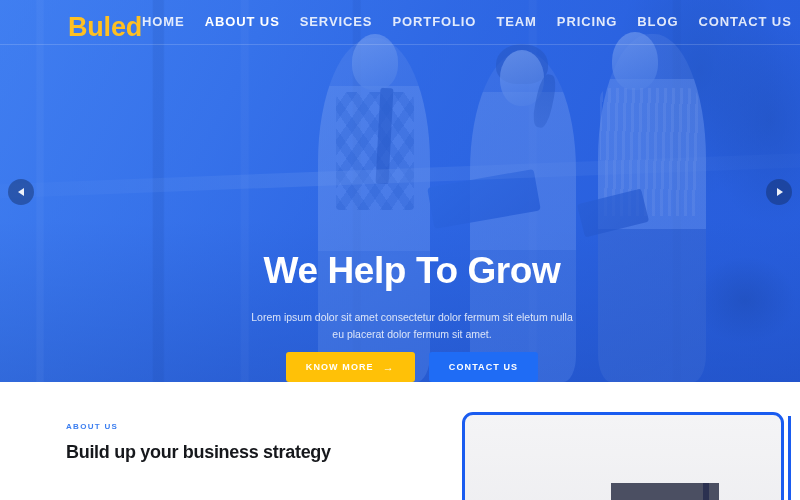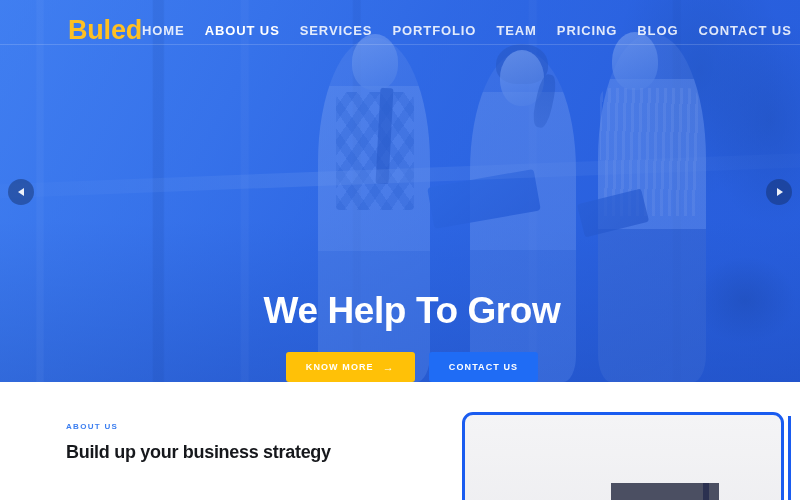--- a/index.html
+++ b/index.html
@@ -131,22 +131,22 @@
   }
 
   
   .hero-tint {
     position:absolute; inset:0;
     background:linear-gradient(120deg, rgba(58,122,240,.62) 0%, rgba(44,100,226,.60) 45%, rgba(36,88,216,.58) 100%);
   }
 
   
   .nav {
-    position:absolute; left:0; top:8px; width:796px; height:44px;
-    display:flex; align-items:center;
+    position:absolute; left:0; top:14px; width:796px; height:44px;
+    display:flex; align-items:flex-start;
     padding:0 30px 0 68px;
     z-index:8;
   }
   .logo {
     font-size:27px; font-weight:700; letter-spacing:-.2px;
     color:#ffc022; line-height:1;
   }
   .nav-menu {
     margin-left:auto; display:flex; align-items:center; gap:20px;
     padding-right:38px;
@@ -172,21 +172,21 @@
     font-size:37px; font-weight:700; line-height:1.16;
     color:#ffffff; text-align:center; letter-spacing:-.4px;
     max-width:420px;
   }
   .hero-sub {
     margin-top:16px;
     font-size:10.5px; line-height:1.62; font-weight:400;
     color:rgba(255,255,255,.82); text-align:center;
     max-width:330px;
   }
-  .hero-actions { margin-top:19px; display:flex; gap:14px; align-items:center; }
+  .hero-actions { margin-top:9px; display:flex; gap:14px; align-items:center; }
   .btn {
     display:inline-flex; align-items:center; justify-content:center; gap:9px;
     height:30px; padding:0 20px; border:none; border-radius:3px;
     font-size:9px; font-weight:700; letter-spacing:1.1px;
     text-transform:uppercase; cursor:pointer; white-space:nowrap;
   }
   .btn-primary { background:#ffc107; color:#ffffff; }
   .btn-primary .arrow { font-size:11px; line-height:1; }
   .btn-secondary { background:#1f6cf5; color:#ffffff; }
 
@@ -292,20 +292,24 @@
         <a class="nav-link">BLOG</a>
         <a class="nav-link">CONTACT US</a>
       </div>
     </nav>
     <div class="nav-divider"></div>
 
     <div class="hero-content">
       <h1 class="hero-title">
         <span>We Help To Grow</span><br>
       </h1>
+      <p class="hero-sub">
+        <span>Lorem ipsum dolor sit amet consectetur dolor fermum sit</span>
+        <span>eletum nulla eu placerat dolor fermum sit amet.</span>
+      </p>
       <div class="hero-actions">
         <button class="btn btn-primary">
           <span>KNOW MORE</span>
           <span class="arrow">→</span>
         </button>
         <button class="btn btn-secondary">CONTACT US</button>
       </div>
     </div>
 
     <button class="carousel-btn prev">

